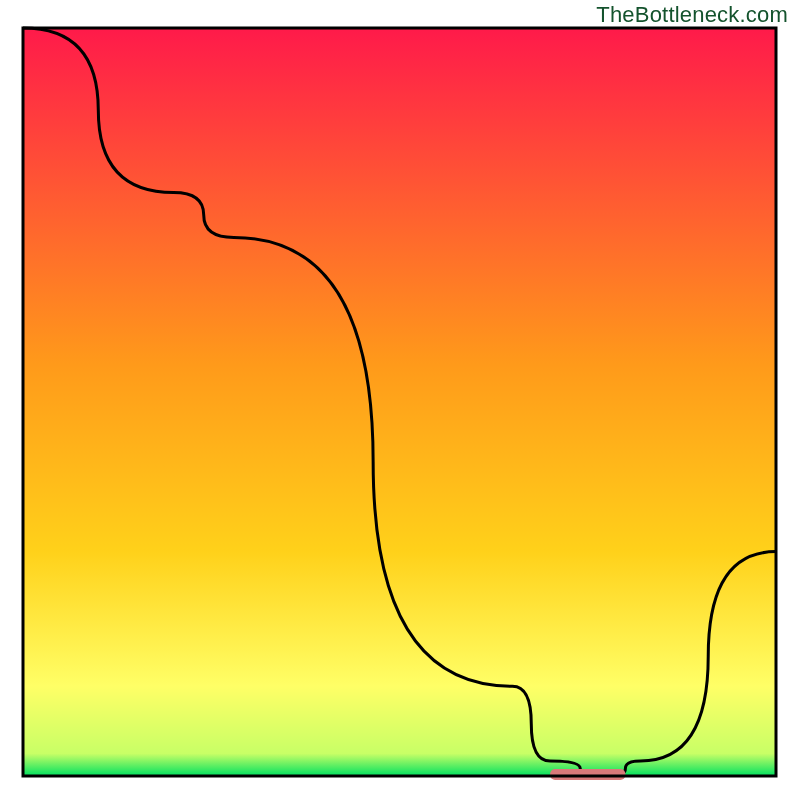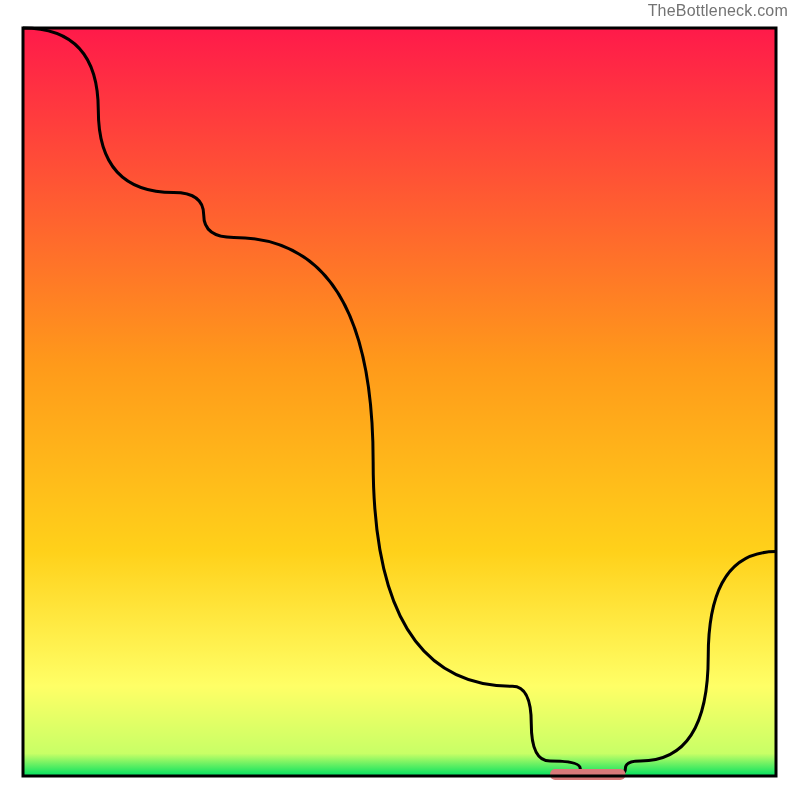--- a/index.html
+++ b/index.html
@@ -12,23 +12,23 @@
   }
   .container {
     position: relative;
     width: 800px;
     height: 800px;
   }
   .watermark {
     position: absolute;
     top: 2px;
     right: 12px;
-    font-size: 16px;
+    font-size: 22px;
     font-weight: 500;
-    color: #737373;
+    color: #14532d;
     letter-spacing: 0.2px;
   }
   svg.chart {
     position: absolute;
     left: 0;
     top: 0;
   }
 </style>
 </head>
 <body>

